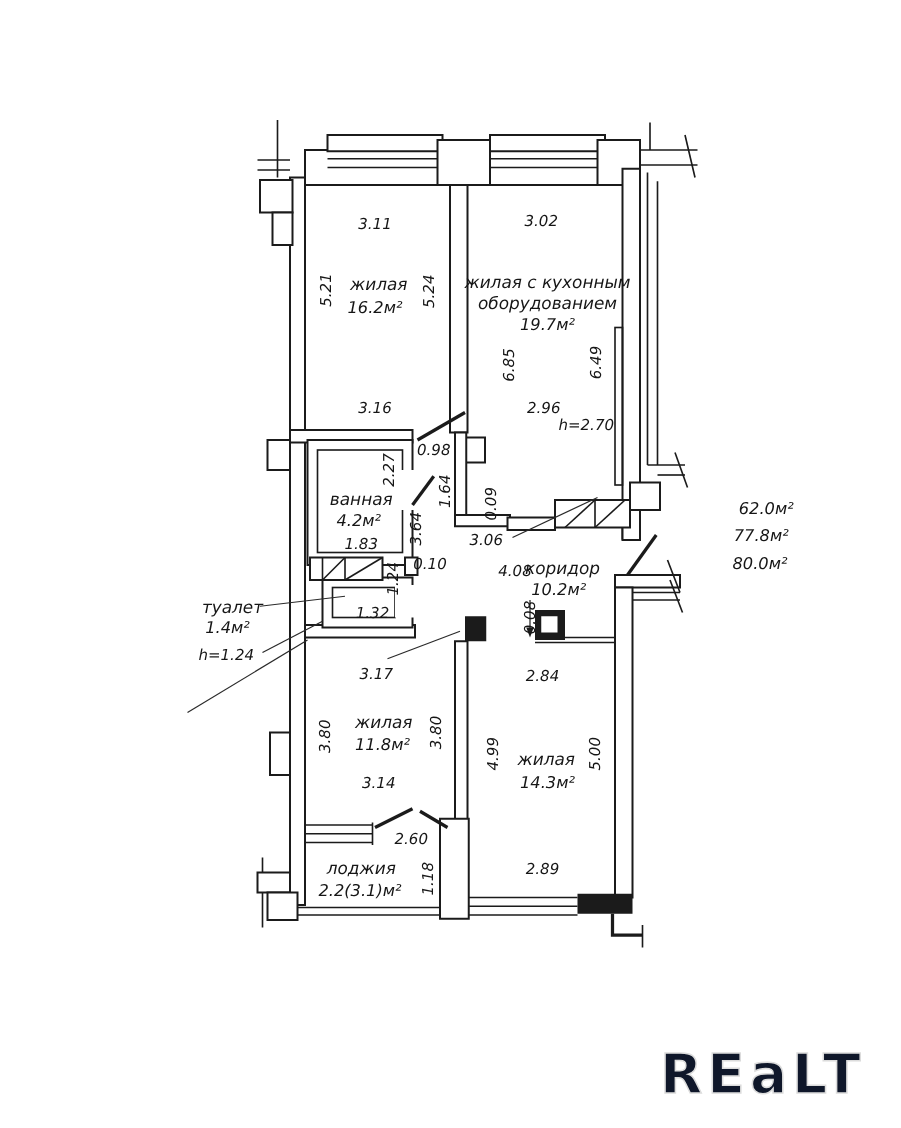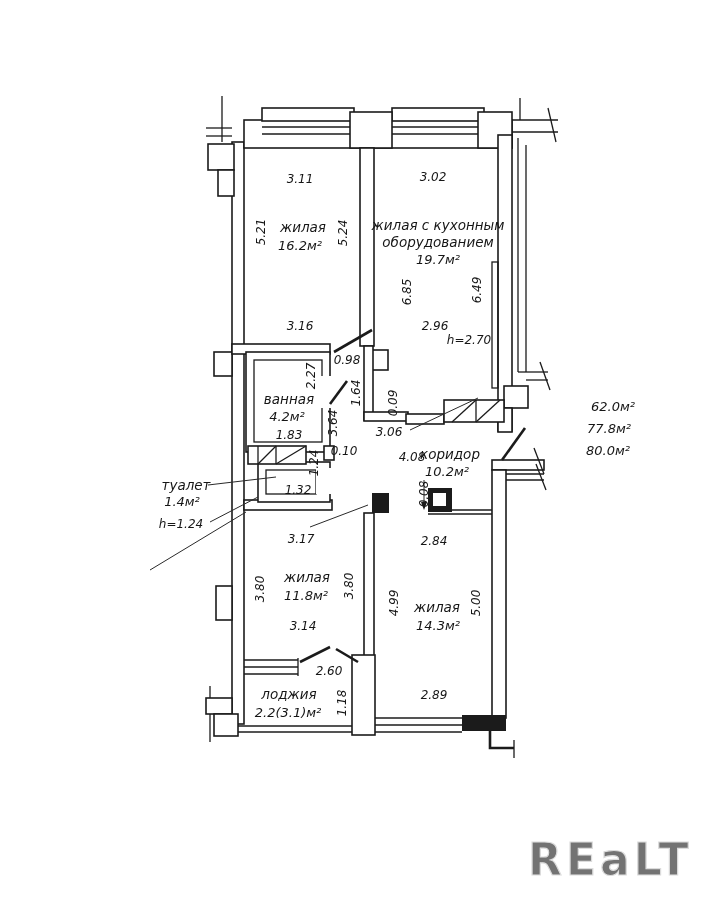--- a/index.html
+++ b/index.html
@@ -12,21 +12,21 @@
   .w2 {fill:none;stroke:#1b1b1b;stroke-width:2.6;}
   .blk{fill:#1b1b1b;stroke:none;}
   .ldr{fill:none;stroke:#2a2a2a;stroke-width:1;}
   
   .dim{font:italic 12px "DejaVu Sans",sans-serif;fill:#161616;}
   .nm {font:italic 13.5px "DejaVu Sans",sans-serif;fill:#161616;}
   .ar {font:italic 13px "DejaVu Sans",sans-serif;fill:#161616;}
   text{text-anchor:middle;}
   .watermark{position:absolute;left:528px;top:834px;width:190px;
     font:bold 44px "DejaVu Sans",sans-serif;letter-spacing:4px;
-    color:#737373;-webkit-text-stroke:1.2px #dcdcdc;user-select:none;}
+    color:#0f172a;-webkit-text-stroke:1.2px #dcdcdc;user-select:none;}
 </style>
 </head>
 <body>
 
 <div class="stage">
 
 <svg width="721" height="902" viewBox="0 0 721 902">
 
   <g>
 

